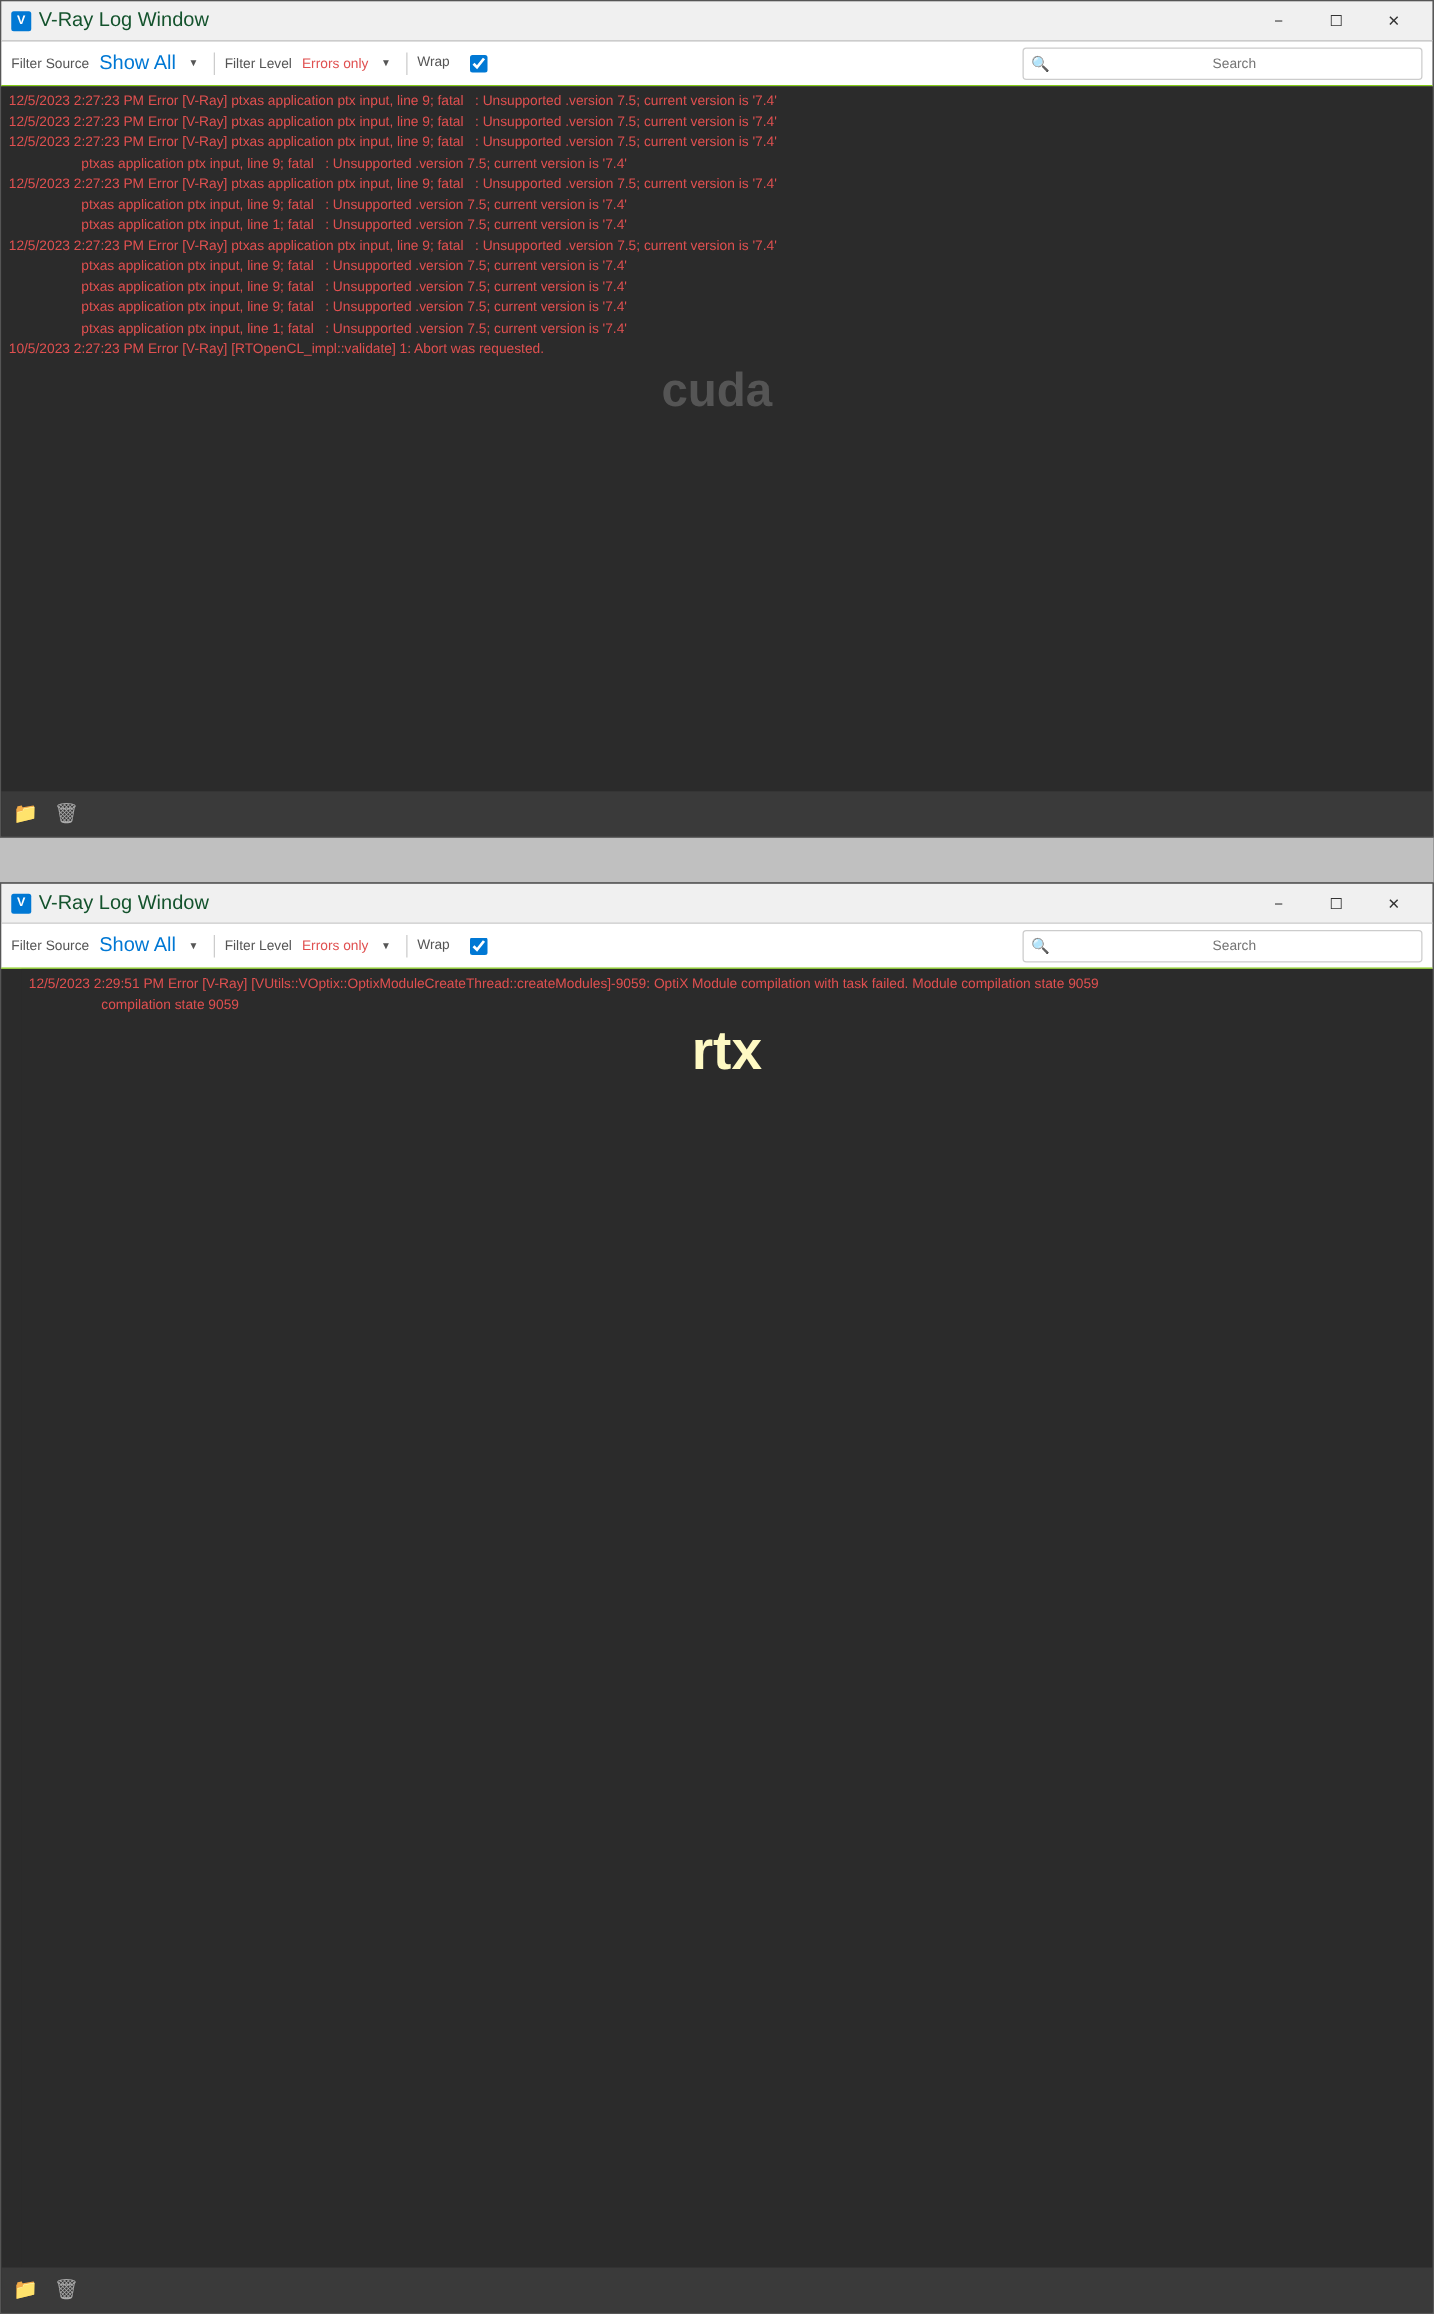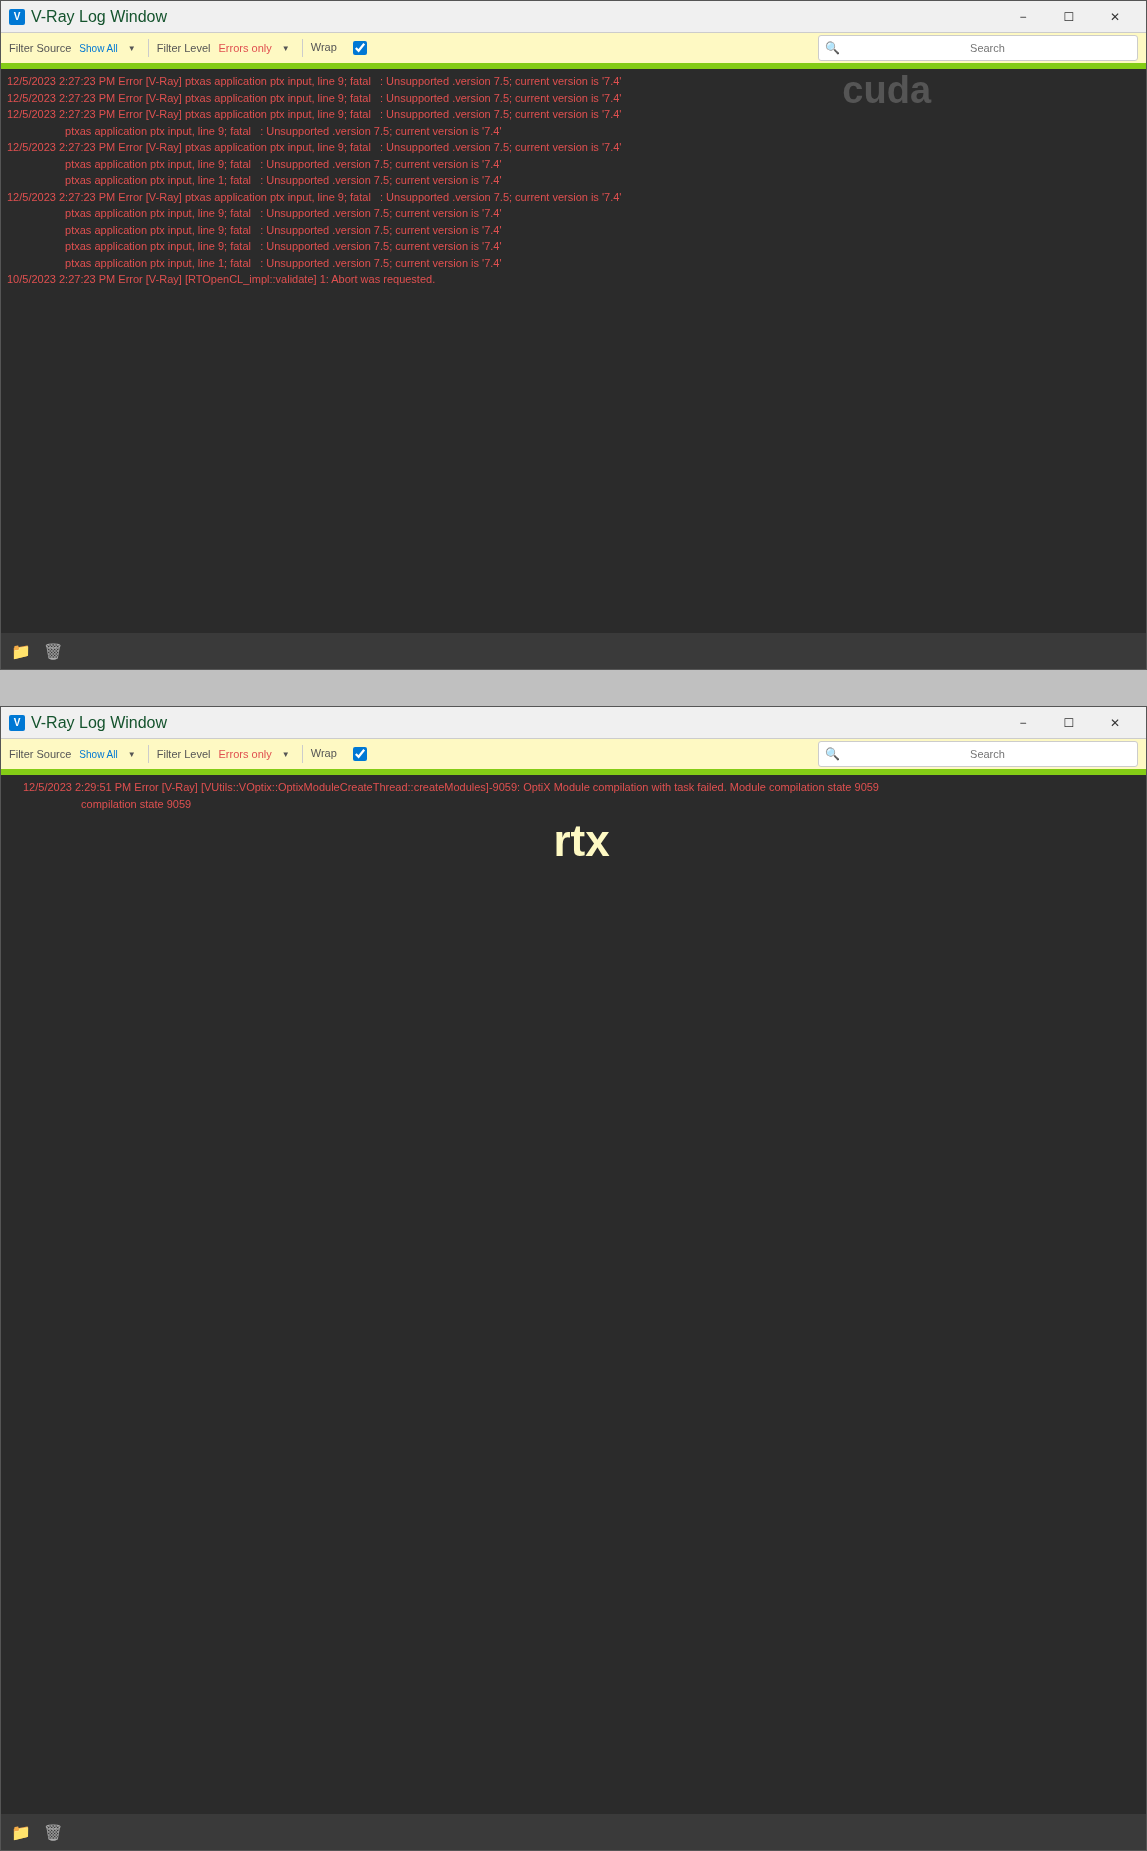--- a/index.html
+++ b/index.html
@@ -60,38 +60,38 @@
       background: transparent;
       cursor: pointer;
       display: flex;
       align-items: center;
       justify-content: center;
       font-size: 12px;
       color: #333;
     }
 
     .toolbar {
-      background: #fef9c3;
+      background: #ffffff;
       height: 36px;
       display: flex;
       align-items: center;
       padding: 0 8px;
-      border-bottom: 6px solid #84cc16;
+      border-bottom: 1px solid #84cc16;
       gap: 4px;
       flex-shrink: 0;
     }
 
     .toolbar-label {
       font-size: 11px;
       color: #555;
       margin-right: 4px;
     }
 
     .toolbar-link {
-      font-size: 10px;
+      font-size: 16px;
       color: #0078d4;
       cursor: pointer;
       text-decoration: none;
     }
 
     .toolbar-dropdown {
       display: flex;
       align-items: center;
       cursor: pointer;
       margin-left: 2px;
@@ -213,21 +213,21 @@
     .window1 {
       width: 1147px;
       height: 670px;
       display: flex;
       flex-direction: column;
     }
 
     .window1 .log-content {
       flex: 1;
       display: flex;
-      flex-direction: row;
+      flex-direction: column;
       overflow: hidden;
     }
 
     
     .window2 {
       width: 1147px;
       height: 1145px;
       display: flex;
       flex-direction: column;
       margin-top: 36px;

